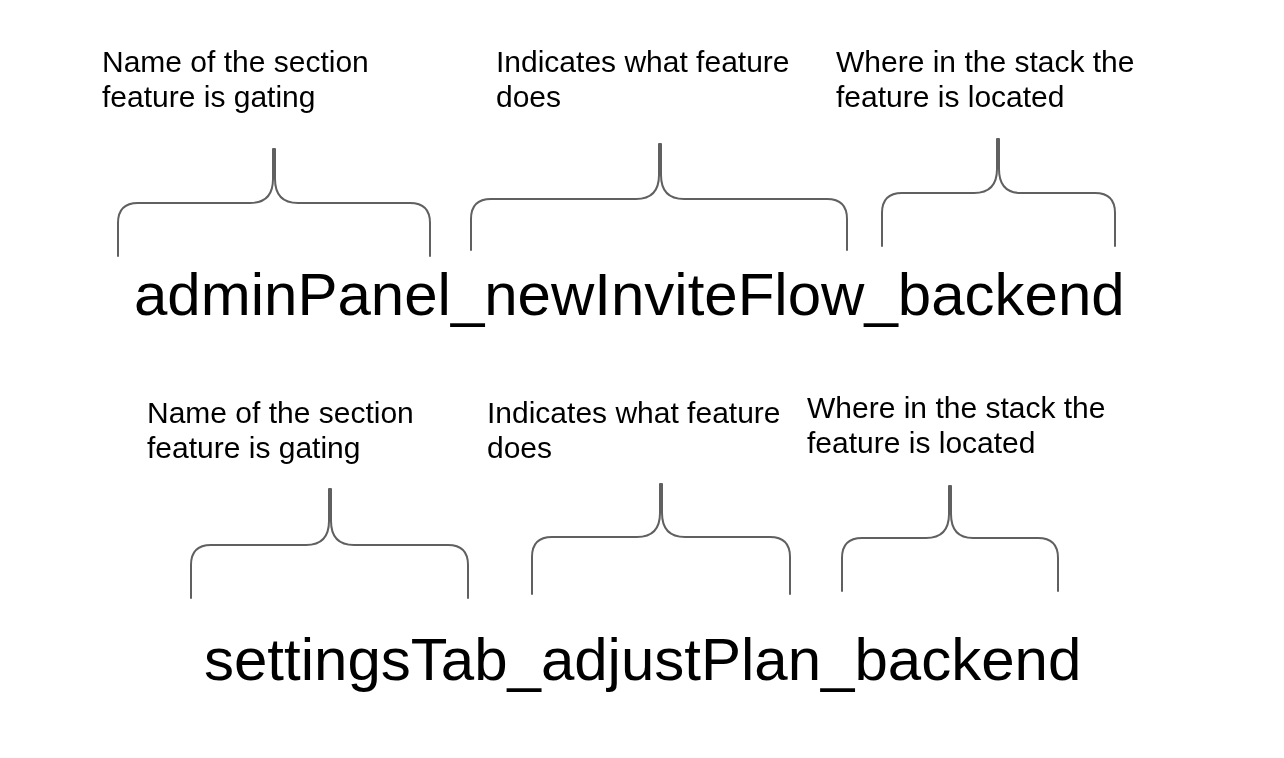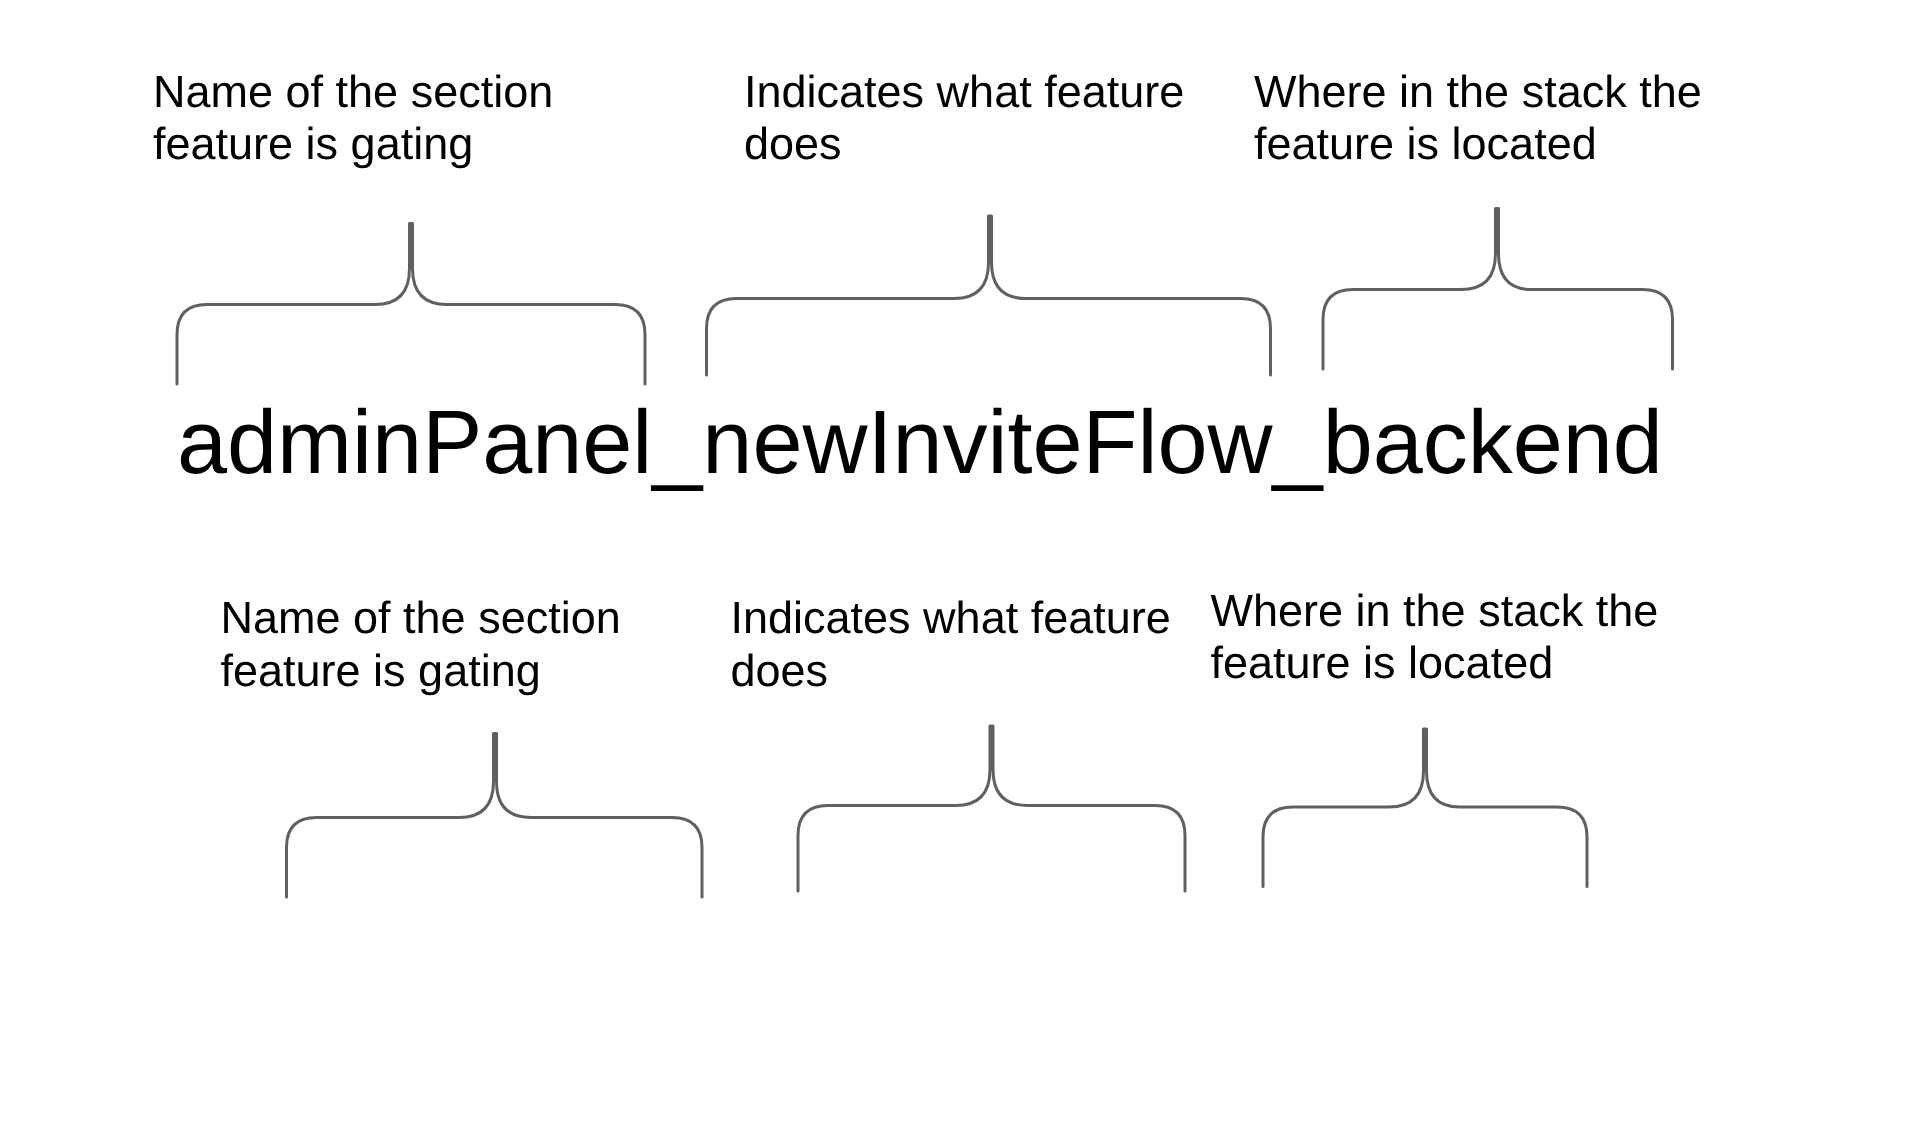--- a/index.html
+++ b/index.html
@@ -24,20 +24,21 @@
     text-align: left;
     color: #000000;
     white-space: nowrap;
   }
   .flag {
     position: absolute;
     font-size: 60px;
     line-height: 60px;
     white-space: nowrap;
     color: #000000;
+    margin-left: 16px;
   }
   svg.brace {
     position: absolute;
     display: block;
     overflow: visible;
   }
   svg.brace path {
     fill: none;
     stroke-width: 2;
     stroke-linecap: round;
@@ -98,14 +99,15 @@
   </svg>
 
   <svg class="brace" style="left:531px; top:482px;" width="260" height="113" viewBox="0 0 260 113">
     <path d="M 1 112 L 1 75 Q 1 55 21 55 L 106 55 Q 129 55 129 31 L 129 2 L 131 2 L 131 31 Q 131 55 154 55 L 239 55 Q 259 55 259 75 L 259 112" stroke="#606060"></path>
   </svg>
 
   <svg class="brace" style="left:841px; top:484px;" width="218" height="108" viewBox="0 0 218 108">
     <path d="M 1 107 L 1 74 Q 1 54 21 54 L 85 54 Q 108 54 108 30 L 108 2 L 110 2 L 110 30 Q 110 54 132 54 L 197 54 Q 217 54 217 74 L 217 107" stroke="#606060"></path>
   </svg>
 
+  <div class="flag" style="left:188px; top:630px;">settingsTab_adjustPlan_backend</div>
 
 </div>
 
 </body></html>

